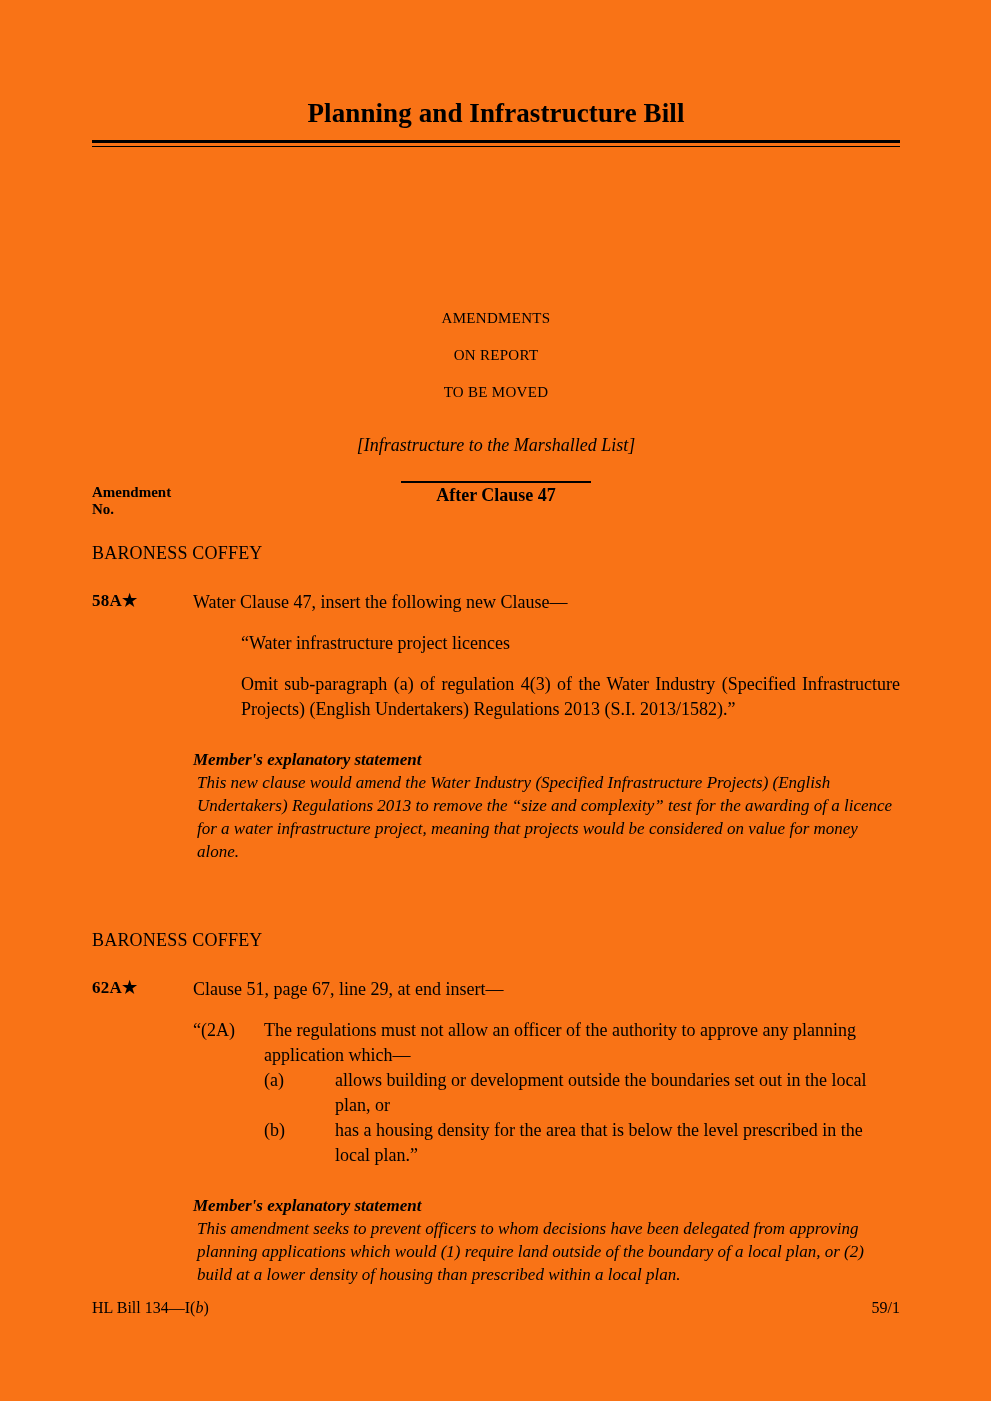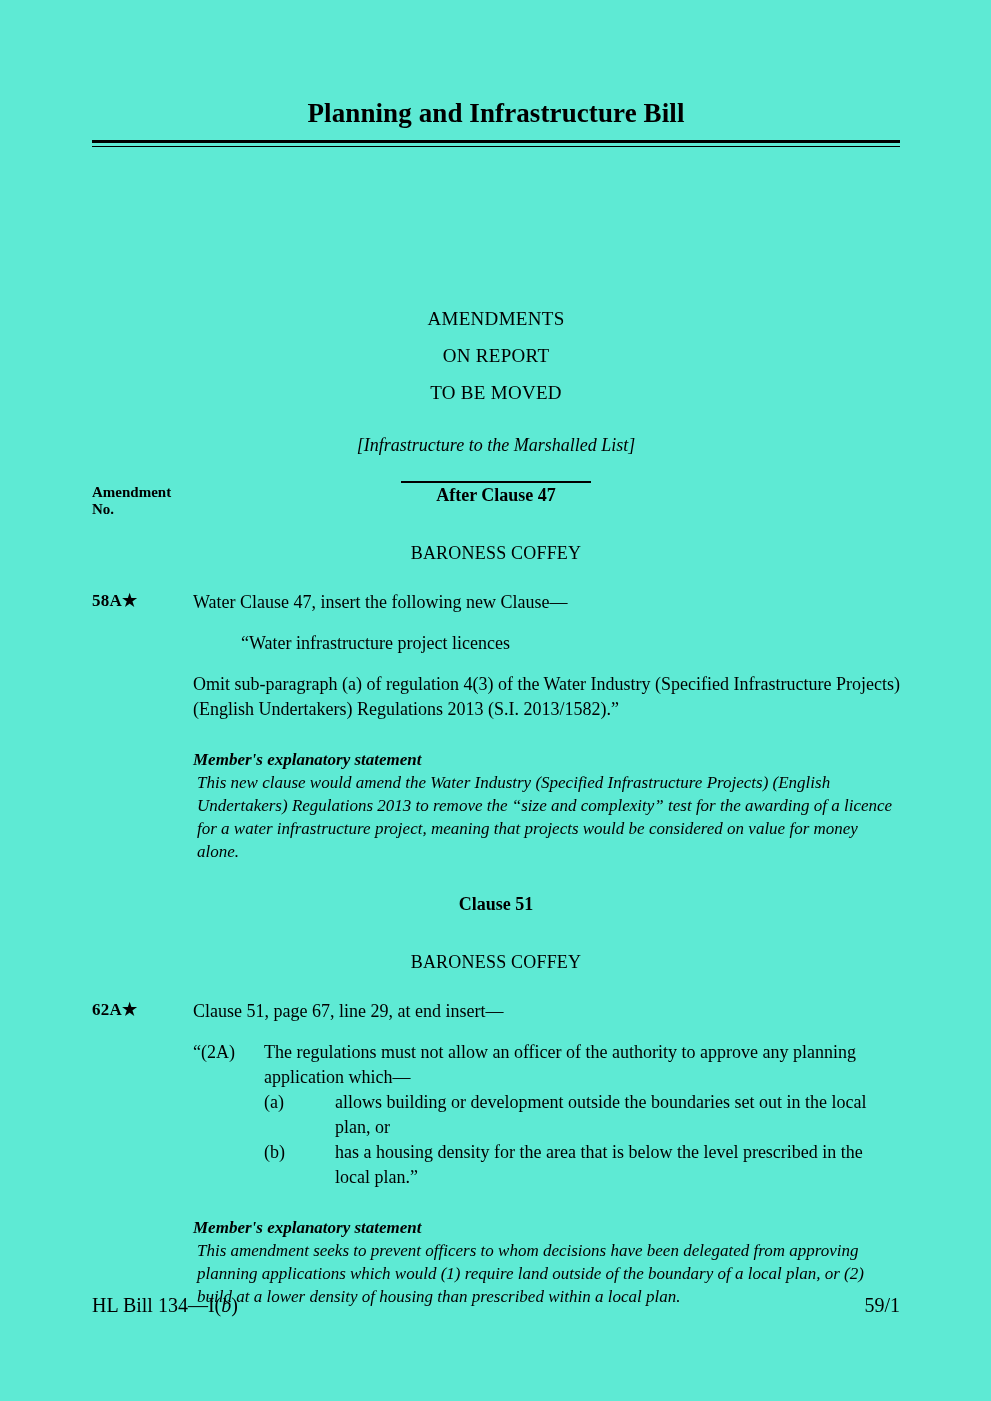--- a/index.html
+++ b/index.html
@@ -10,21 +10,21 @@
   }
   body {
     font-family: "Liberation Serif", "DejaVu Serif", serif;
     color: #000000;
   }
   .page {
     position: relative;
     width: 991px;
     height: 1401px;
     margin: 0 auto;
-    background: #5eead4;
+    background: #f97316;
     box-sizing: border-box;
     overflow: hidden;
   }
 
   
   .masthead {
     position: absolute;
     left: 92px;
     top: 98px;
     width: 808px;
@@ -46,21 +46,21 @@
 
   
   .frontmatter {
     position: absolute;
     left: 92px;
     top: 300px;
     width: 808px;
     text-align: center;
   }
   .fm-line {
-    font-size: 19px;
+    font-size: 15px;
     line-height: 37px;
     letter-spacing: 0.3px;
   }
   .fm-supp {
     font-size: 18px;
     font-style: italic;
     margin-top: 22px;
     line-height: 24px;
   }
   .rule-short {
@@ -86,21 +86,21 @@
     font-weight: bold;
     line-height: 17px;
   }
   .section-heading {
     text-align: center;
     font-size: 18px;
     font-weight: bold;
     line-height: 22px;
   }
   .sponsor {
-    text-align: center;
+    text-align: left;
     font-size: 18px;
     line-height: 22px;
     letter-spacing: 0.2px;
   }
 
   
   .amdt {
     position: relative;
     padding-left: 101px;
   }
@@ -119,20 +119,21 @@
   }
   .clause-title {
     font-size: 18px;
     font-weight: normal;
     line-height: 25px;
     margin-left: 48px;
   }
   .clause-body {
     font-size: 18px;
     line-height: 25px;
+    margin-left: 48px;
     text-align: justify;
   }
 
   
   .subpara {
     position: relative;
     padding-left: 71px;
     font-size: 18px;
     line-height: 25px;
   }
@@ -176,21 +177,21 @@
   .sp-26 { height: 26px; }
   .sp-30 { height: 30px; }
   .sp-36 { height: 36px; }
 
   
   .footer {
     position: absolute;
     left: 92px;
     bottom: 84px;
     width: 808px;
-    font-size: 20px;
+    font-size: 16px;
     display: flex;
     justify-content: space-between;
     align-items: baseline;
   }
   .footer .ital { font-style: italic; }
 </style>
 </head>
 <body>
 
 <div class="page">
@@ -227,21 +228,20 @@
       <div class="clause-title">“Water infrastructure project licences</div>
       <div class="sp-16"></div>
       <div class="clause-body">Omit sub-paragraph (a) of regulation 4(3) of the Water Industry (Specified Infrastructure Projects) (English Undertakers) Regulations 2013 (S.I. 2013/1582).”</div>
       <div class="sp-26"></div>
       <div class="explan-head">Member's explanatory statement</div>
       <div class="explan">This new clause would amend the Water Industry (Specified Infrastructure Projects) (English Undertakers) Regulations 2013 to remove the “size and complexity” test for the awarding of a licence for a water infrastructure project, meaning that projects would be considered on value for money alone.</div>
     </div>
 
     <div class="sp-30"></div>
 
-    <div class="section-heading">Clause 51</div>
     <div class="sp-36"></div>
     <div class="sponsor">BARONESS COFFEY</div>
     <div class="sp-26"></div>
 
     <div class="amdt">
       <div class="amdt-no"><span>62A</span><span>★</span></div>
       <div class="amdt-lead">Clause 51, page 67, line 29, at end insert—</div>
       <div class="sp-16"></div>
 
       <div class="subpara">

